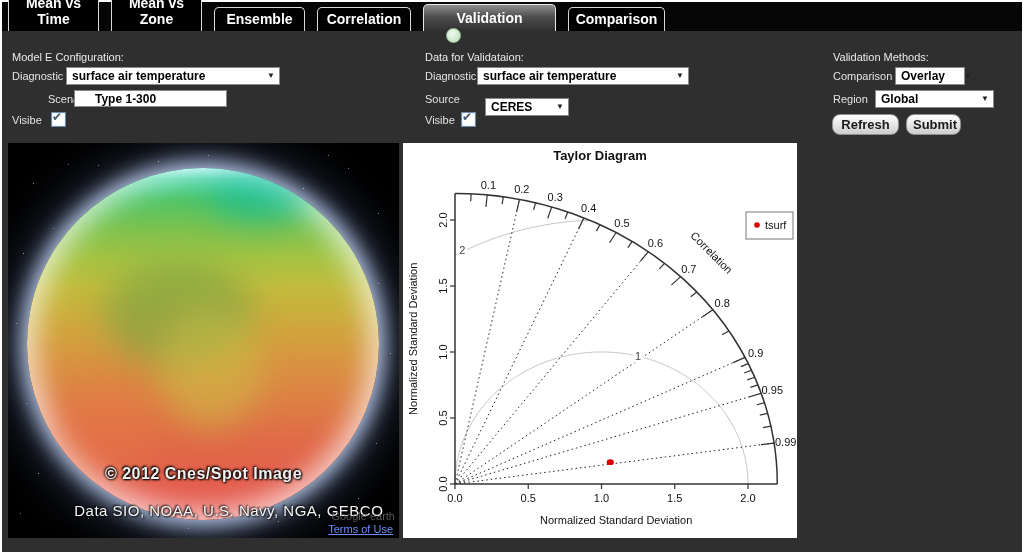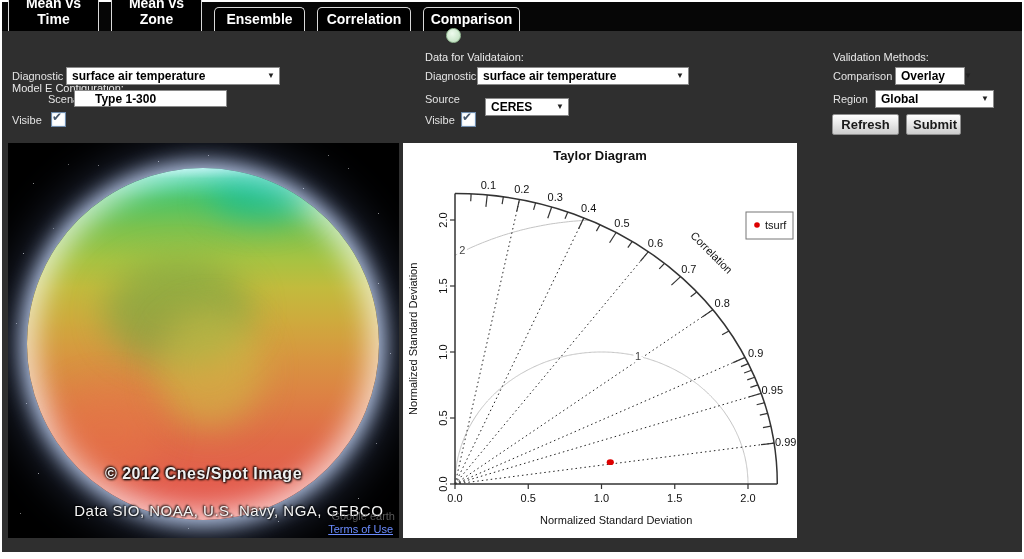--- a/index.html
+++ b/index.html
@@ -26,21 +26,21 @@
           padding:0 4px 1px 5px;font-size:12px;font-weight:bold;color:#000;cursor:pointer;}
   .select .arrow{font-size:8px;color:#222;margin-left:6px;}
   .textinput{position:absolute;background:#fff;border:1px solid #8a8a8a;height:17px;
           box-sizing:border-box;font-family:"Liberation Sans",sans-serif;
           font-size:12px;font-weight:bold;color:#000;padding:0 20px;}
   .checkbox{position:absolute;width:13px;height:13px;background:#fff;border:1px solid #6f8cad;
           box-shadow:inset 0 0 2px #bcd3ea;cursor:pointer;}
   .checkbox.checked::after{content:"\2714";position:absolute;left:0px;top:-3px;
           font-size:12px;color:#44566b;}
   .btn{position:absolute;background:linear-gradient(#fefefe,#e9e9e9 45%,#cccccc);
-       border:1px solid #8f8f8f;border-radius:2px;font-family:"Liberation Sans",sans-serif;
+       border:1px solid #8f8f8f;border-radius:8px;font-family:"Liberation Sans",sans-serif;
        font-weight:bold;font-size:13px;color:#1a1a1a;height:21px;cursor:pointer;}
   .indicator{position:absolute;left:444px;top:26px;width:13px;height:13px;border-radius:50%;
        background:radial-gradient(circle at 40% 35%,#eefbee,#b9dcb9);border:1px solid #9cc49c;}
 
   
   .globe-panel{position:absolute;left:6px;top:141px;width:391px;height:395px;background:#000;overflow:hidden;}
   .chart-panel{position:absolute;left:401px;top:141px;width:394px;height:395px;background:#fff;}
 
   
   .stars{position:absolute;left:0;top:0;width:1px;height:1px;background:transparent;
@@ -77,26 +77,27 @@
 </head>
 <body>
 
 <div id="app">
 
   <div class="tabbar">
     <div class="tab w1">Mean vs Time</div>
     <div class="tab w2">Mean vs Zone</div>
     <div class="tab w3">Ensemble</div>
     <div class="tab w4">Correlation</div>
+    <div class="tab active">Validation</div>
     <div class="tab w6">Comparison</div>
   </div>
 
   <div class="indicator"></div>
 
-  <div class="lbl heading" style="left:10px;top:49px;margin-top:31px;">Model E Configuration:</div>
+  <div class="lbl heading" style="left:10px;top:49px;">Model E Configuration:</div>
   <div class="lbl" style="left:10px;top:68px;">Diagnostic</div>
   <div class="select" style="left:64px;top:65px;width:214px;">
     <span>surface air temperature</span>
     <span class="arrow">▼</span>
   </div>
   <div class="lbl" style="left:10px;top:91px;margin-left:36px;">Scenario</div>
   <input class="textinput" style="left: 72px; top: 88px; width: 153px;" value="Type 1-300">
   <div class="lbl" style="left:10px;top:112px;">Visibe</div>
   <div class="checkbox checked" style="left:49px;top:110px;"></div>
 

